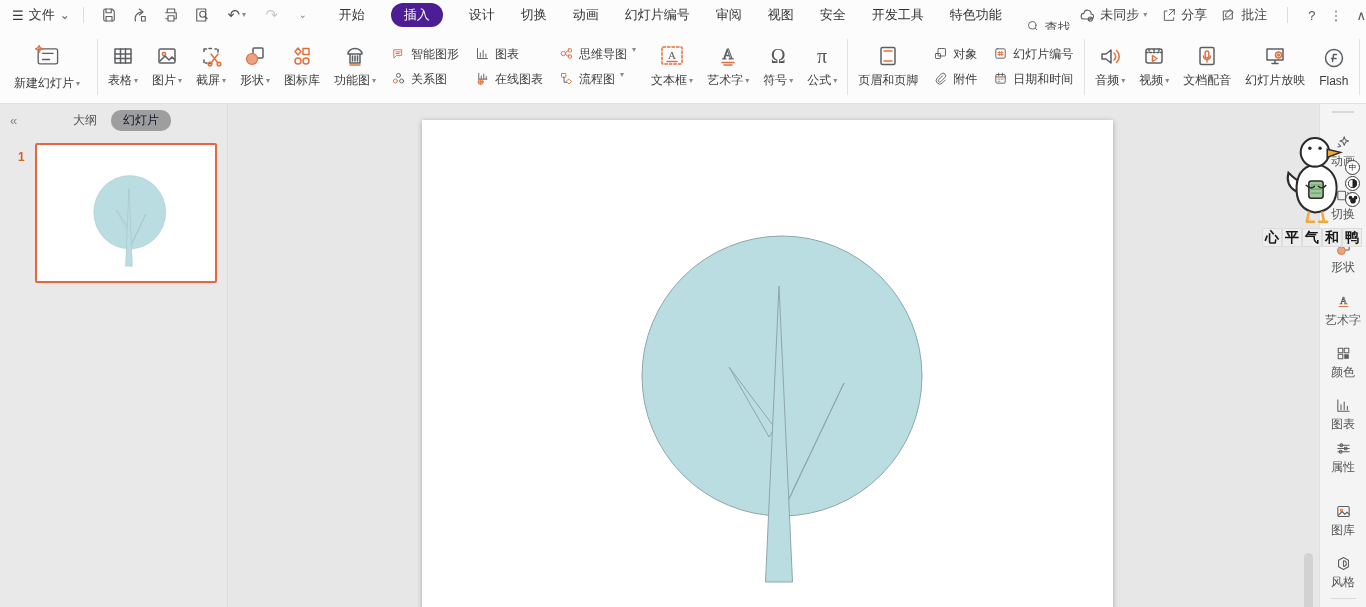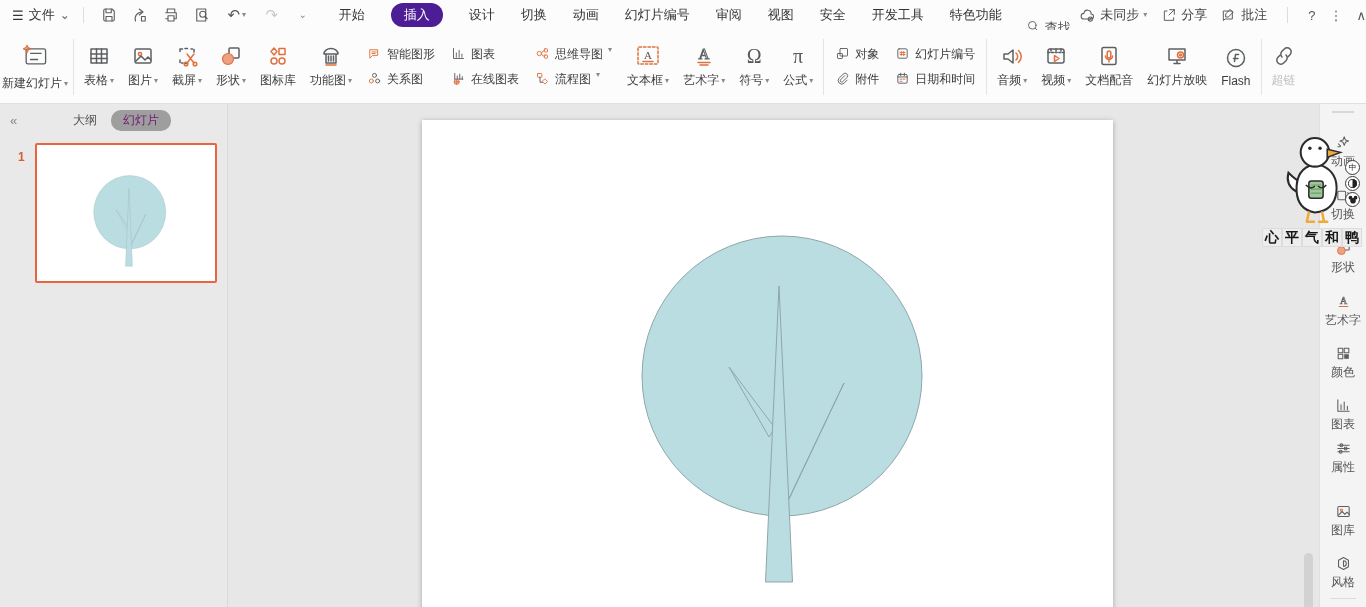--- a/index.html
+++ b/index.html
@@ -40,21 +40,21 @@
   .rib-sep { flex:0 0 1px; width:1px; height:56px; background:#e4e4e4; margin:0 3px; }
   .bigbtn.dis { color:#bdbdbd; }
 
   
   .main { position:absolute; top:104px; left:0; right:0; bottom:0; display:flex; }
 
   .left-panel { flex:0 0 228px; background:#e9e9e9; border-right:1px solid #d9d9d9; position:relative; }
   .lp-header { height:32px; display:flex; align-items:center; font-size:12px; color:#555; }
   .lp-collapse { margin-left:10px; color:#888; font-size:13px; }
   .lp-tabs { flex:1; display:flex; align-items:center; justify-content:center; gap:14px; }
-  .lp-tab.pill { background:#9e9e9e; color:#701a75; padding:2px 12px; border-radius:10px; }
+  .lp-tab.pill { background:#9e9e9e; color:#0f172a; padding:2px 12px; border-radius:10px; }
   .thumb-num { position:absolute; left:18px; top:46px; color:#d2622f; font-weight:bold; font-size:12px; }
   .thumb { position:absolute; left:35px; top:39px; width:182px; height:140px; background:#fff;
            border:2px solid #e8663f; border-radius:2px; overflow:hidden; }
   .thumb svg { width:100%; height:100%; }
 
   .canvas { flex:1; position:relative; background:#e7e7e7; overflow:hidden; }
   .slide { position:absolute; left:194px; top:16px; width:691px; height:518px; background:#fff;
            box-shadow:0 1px 5px rgba(0,0,0,.28); }
   .slide svg { width:100%; height:100%; }
   .tree-shape { stroke-width:1; }
@@ -339,21 +339,21 @@
         <span>批注</span>
       </div>
       <div class="v-sep"></div>
       <span class="tb-glyph">?</span>
       <span class="tb-glyph">⋮</span>
       <span class="tb-glyph">∧</span>
     </div>
   </div>
 
   <div class="ribbon">
-    <div class="bigbtn" style="padding:0 2px">
+    <div class="bigbtn" style="padding:0 14px">
       <svg width="30" height="30">
           <use href="#sy-newslide"></use>
         </svg>
       <span class="lbl">
           <span>新建幻灯片</span>
           <span class="caret">▾</span>
         </span>
     </div>
     <div class="rib-sep"></div>
 
@@ -486,20 +486,28 @@
     </div>
     <div class="bigbtn">
       <span style="font-size:20px;color:#56585a;line-height:24px;font-family:'Liberation Serif',serif">π</span>
       <span class="lbl">
           <span>公式</span>
           <span class="caret">▾</span>
         </span>
     </div>
     <div class="rib-sep"></div>
 
+    <div class="bigbtn">
+      <svg width="24" height="24">
+          <use href="#sy-headerfooter"></use>
+        </svg>
+      <span class="lbl">
+          <span>页眉和页脚</span>
+        </span>
+    </div>
     <div class="stack">
       <div class="smallbtn">
         <svg width="15" height="15">
             <use href="#sy-object"></use>
           </svg>
         <span>对象</span>
       </div>
       <div class="smallbtn">
         <svg width="15" height="15">
             <use href="#sy-attach"></use>

